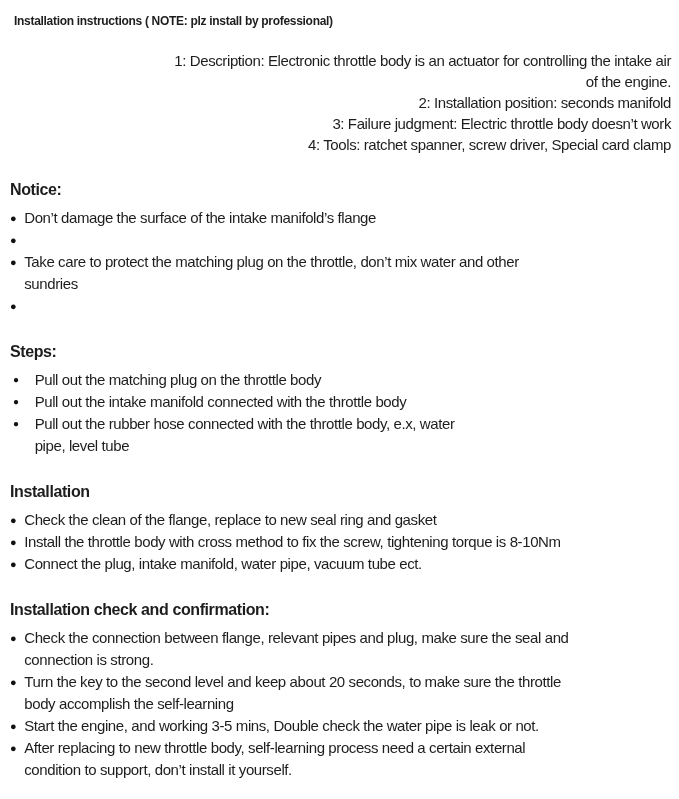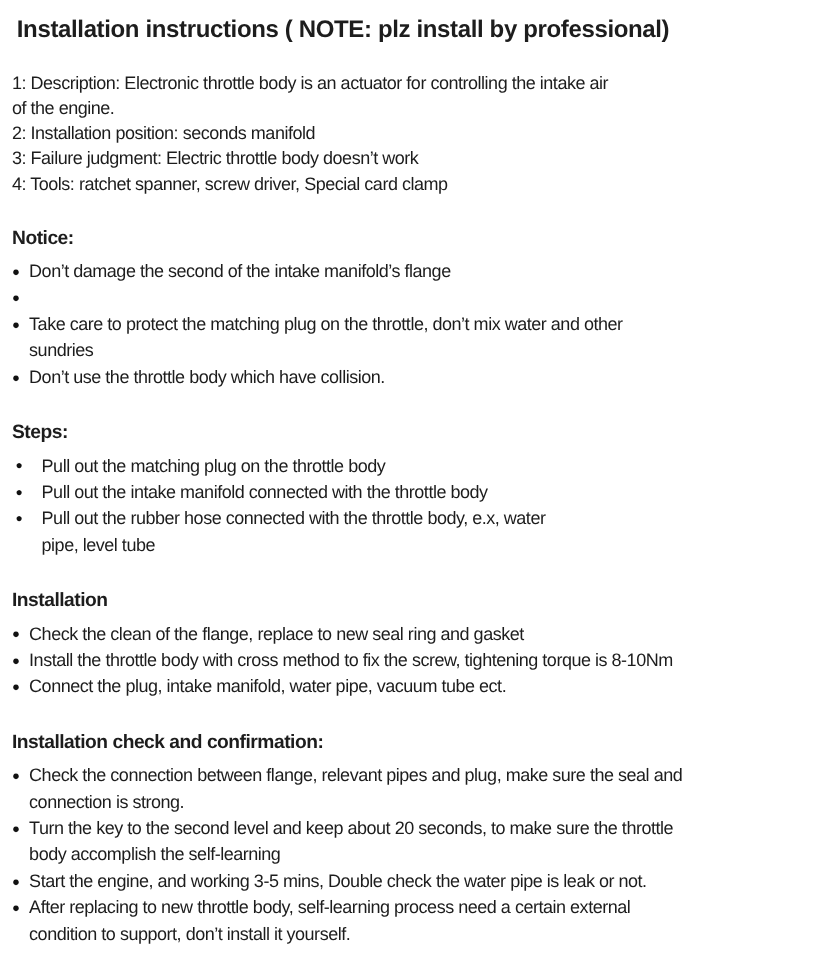--- a/index.html
+++ b/index.html
@@ -12,34 +12,35 @@
     height: 799px;
     overflow: hidden;
     font-family: "Liberation Sans", sans-serif;
     color: #1d1d1d;
     letter-spacing: -0.4px;
   }
   .doc {
     padding: 14px 8px 0 10px;
   }
   .doc-title {
-    font-size: 20px;
+    font-size: 12px;
     font-weight: 700;
     letter-spacing: -0.3px;
     padding-left: 4px;
     margin: 0 0 22px 0;
     white-space: pre;
   }
   .intro {
     margin: 0 0 0 0;
   }
   .intro-line {
     font-size: 15px;
     line-height: 21px;
     white-space: pre;
+    text-align: right;
   }
   .section {
     margin-top: 24px;
   }
   .section-heading {
     font-size: 16px;
     font-weight: 700;
     line-height: 21px;
     margin: 0 0 7px 0;
     white-space: pre;
@@ -79,33 +80,32 @@
 of the engine.</div>
     <div class="intro-line">2: Installation position: seconds manifold</div>
     <div class="intro-line">3: Failure judgment: Electric throttle body doesn’t work</div>
     <div class="intro-line">4: Tools: ratchet spanner, screw driver, Special card clamp</div>
   </div>
 
   <div class="section">
     <h2 class="section-heading">Notice:</h2>
     <div class="bullet-row">
       <span class="bullet-marker">●</span>
-      <div class="bullet-text">Don’t damage the second of the intake manifold’s flange</div>
+      <div class="bullet-text">Don’t damage the surface of the intake manifold’s flange</div>
     </div>
     <div class="bullet-row">
       <span class="bullet-marker">●</span>
     </div>
     <div class="bullet-row">
       <span class="bullet-marker">●</span>
       <div class="bullet-text">Take care to protect the matching plug on the throttle, don’t mix water and other
 sundries</div>
     </div>
     <div class="bullet-row">
       <span class="bullet-marker">●</span>
-      <div class="bullet-text">Don’t use the throttle body which have collision.</div>
     </div>
   </div>
 
   <div class="section wide-gap">
     <h2 class="section-heading">Steps:</h2>
     <div class="bullet-row">
       <span class="bullet-marker">●</span>
       <div class="bullet-text">Pull out the matching plug on the throttle body</div>
     </div>
     <div class="bullet-row">

